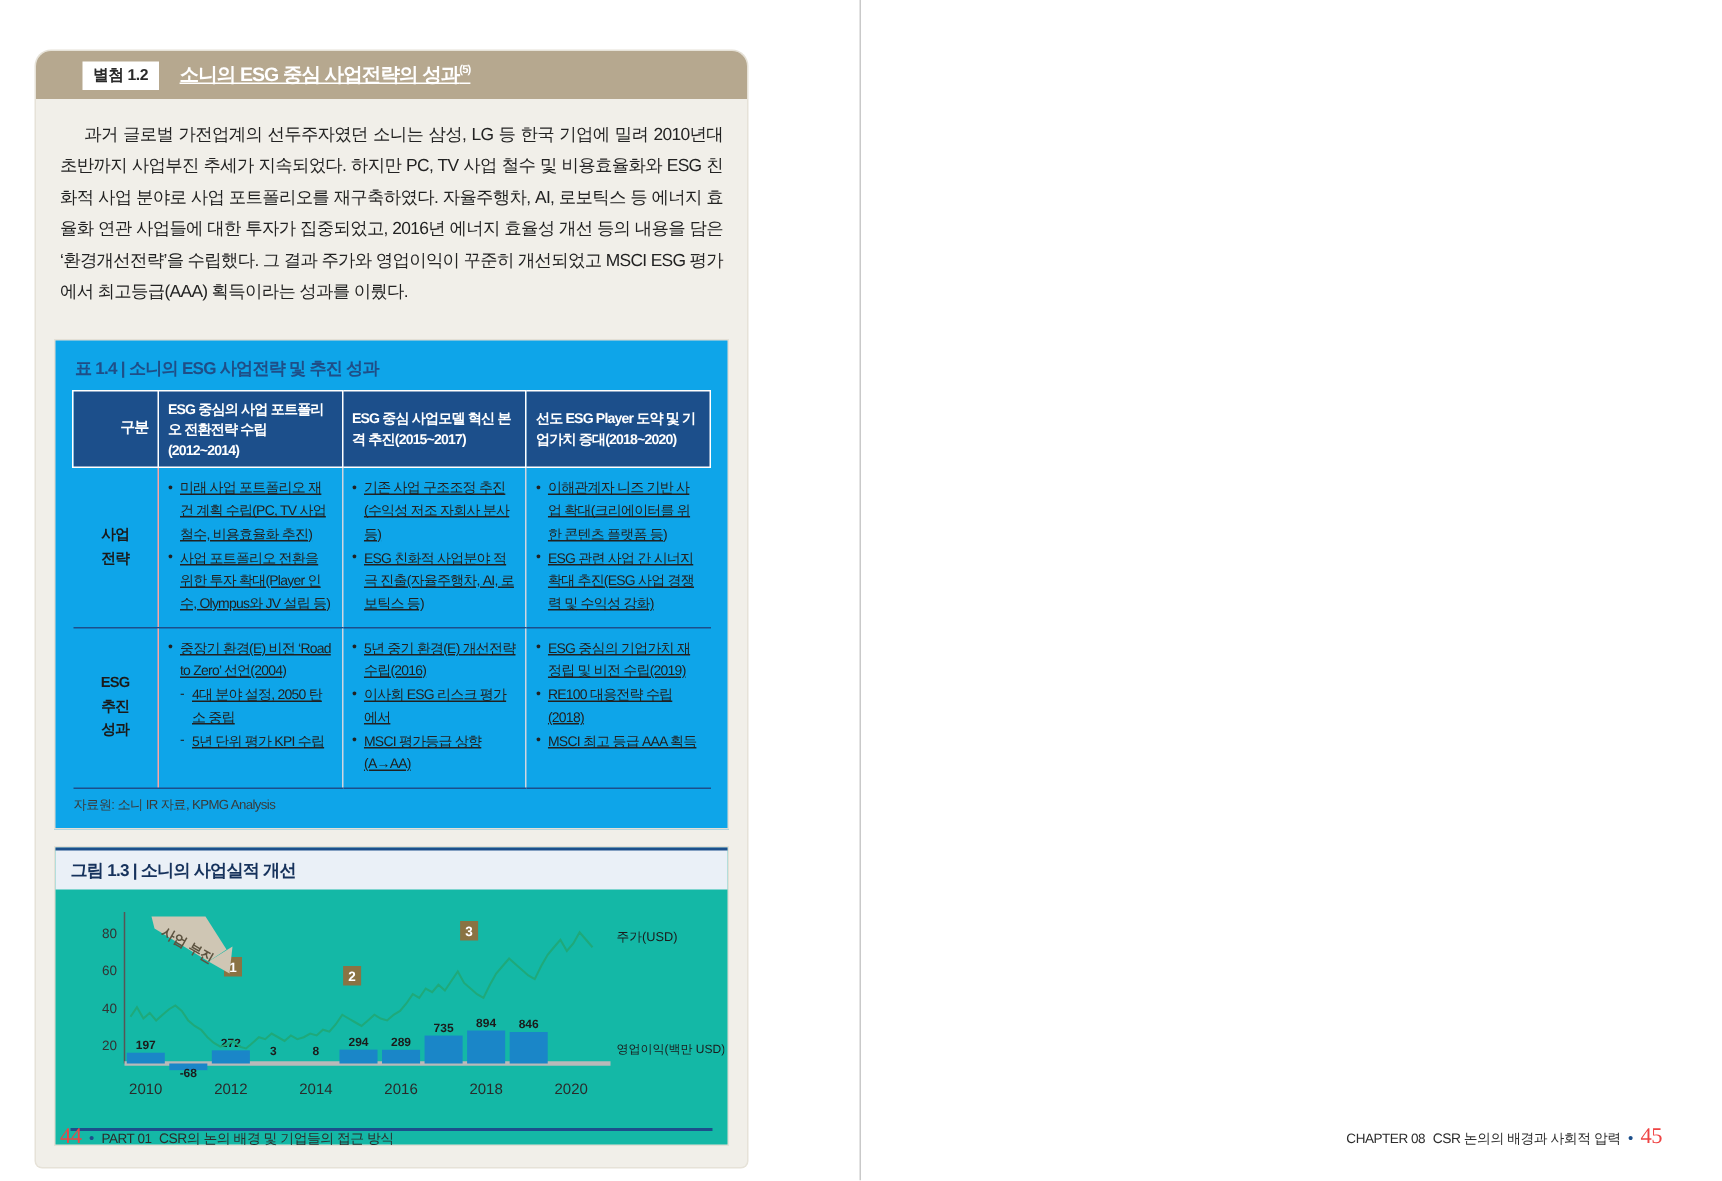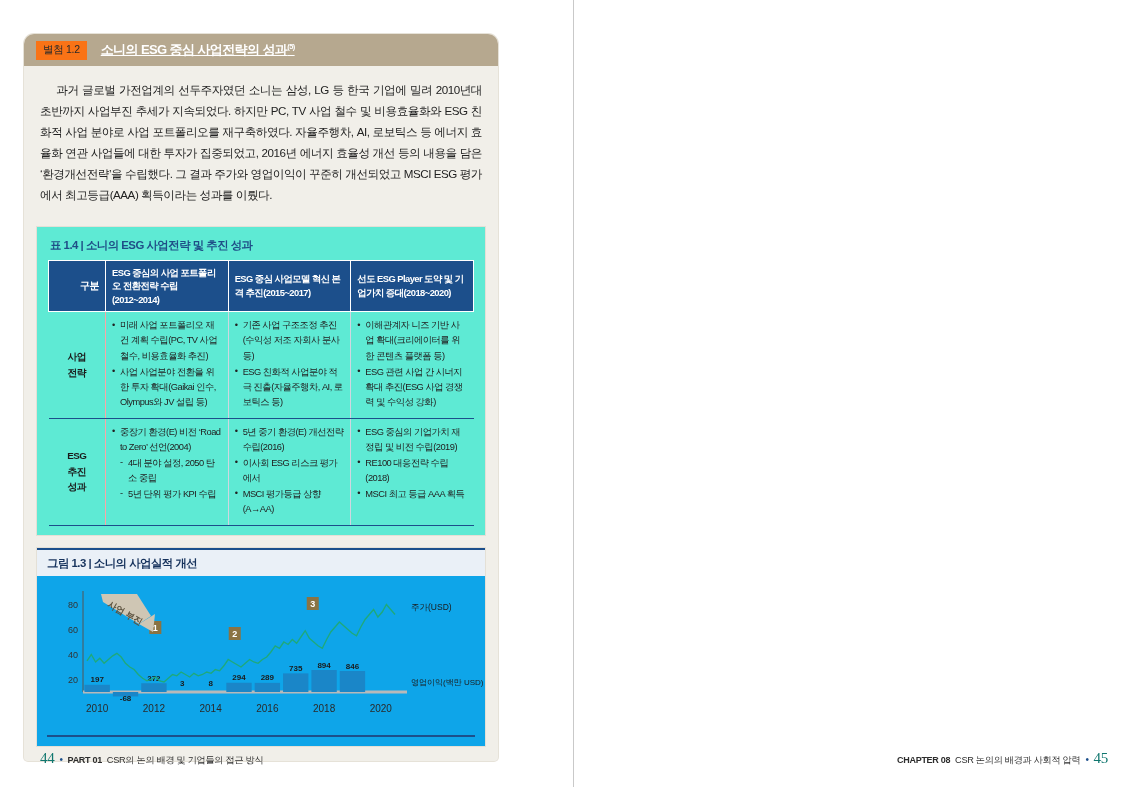--- a/index.html
+++ b/index.html
@@ -26,43 +26,44 @@
     box-shadow:0 0 0 1px #e6e2d8;
   }
   .box-head{
     background:#b6a88f;
     height:32px;
     display:flex;align-items:center;
     padding:0 12px;
     border-radius:8px 8px 0 0;
   }
   .box-tag{
-    background:#f97316;color:#2a2a2a;
-    font-size:10.5px;font-weight:normal;
+    background:#ffffff;color:#2a2a2a;
+    font-size:10.5px;font-weight:bold;
     padding:2.5px 7px;
     letter-spacing:-.3px;
     white-space:nowrap;
+    margin-left:19px;
   }
   .box-title{
     color:#ffffff;font-size:13px;font-weight:bold;
     margin-left:14px;letter-spacing:-.6px;white-space:nowrap;text-decoration:underline;
   }
   .box-title sup{font-size:7.5px;vertical-align:super;font-weight:bold;}
   .box-body{padding:13px 16px 8px 16px;}
   .box-para{
     font-size:11.6px;line-height:1.82;
     text-align:justify;text-justify:inter-character;
     letter-spacing:-.45px;color:#222;
     text-indent:1.4em;
     margin:0;
   }
 
   
   .card{
-    background:#5eead4;
+    background:#0ea5e9;
     margin:12px 12px 0 12px;
     padding:11px 11px 9px 11px;
     border:1px solid #e4e0d6;
   }
   .card-title{
     font-size:11.4px;font-weight:bold;color:#1f4e87;
     letter-spacing:-.5px;margin:0 0 7px 2px;
   }
   .card-title .num{color:#1f4e87;}
   table.tbl{border-collapse:collapse;width:100%;table-layout:fixed;}
@@ -81,55 +82,55 @@
     border-right:1px solid #cfd6e0;
     color:#212121;
   }
   table.tbl td:last-child{border-right:none;}
   table.tbl td.cat{
     text-align:center;font-weight:bold;color:#1a1a1a;
     vertical-align:middle;border-right:1px solid #fca5a5;
     font-size:9.8px;line-height:1.6;
   }
   ul.bl{margin:0;padding:0;list-style:none;}
-  ul.bl li{position:relative;padding-left:8px;margin-bottom:1px;}
+  ul.bl li{position:relative;padding-left:8px;margin-bottom:1px;text-decoration:underline;}
   ul.bl li:before{content:"•";position:absolute;left:0;top:-.5px;}
   ul.bl li.sub{padding-left:16px;}
   ul.bl li.sub:before{content:"-";left:8px;}
   .src{
     font-size:8.8px;color:#3a3a3a;letter-spacing:-.4px;
     margin-top:5px;margin-left:1px;
   }
 
   
   .chartcard{
-    background:#0ea5e9;margin:11px 12px 14px 12px;
+    background:#14b8a6;margin:11px 12px 14px 12px;
     border:1px solid #e4e0d6;padding:0 0 9px 0;
   }
   .chart-head{
     background:#eaf0f7;
     border-top:2px solid #1c4f8b;
     padding:6px 10px 5px 10px;
     font-size:11.4px;font-weight:bold;color:#16325c;letter-spacing:-.5px;
   }
   .chart-area{position:relative;height:148px;margin:4px 6px 0 6px;}
   .chart-area svg{display:block;}
   .chart-foot{height:3px;border-bottom:2px solid #1c4f8b;margin:4px 10px 0 10px;}
 
   
   .footer{
     position:absolute;bottom:20px;
     font-size:9.2px;color:#2c2c2c;letter-spacing:-.3px;
     display:flex;align-items:baseline;gap:5px;
   }
   .footer-left{left:40px;}
   .footer-right{right:40px;}
-  .folio{font-size:15px;color:#0f766e;font-family:"Liberation Serif",serif;}
+  .folio{font-size:15px;color:#ef4444;font-family:"Liberation Serif",serif;}
   .fdot{color:#1c4f8b;font-size:10px;}
-  .fpart{font-weight:bold;font-size:9px;}
+  .fpart{font-weight:normal;font-size:9px;}
   .ftext{font-size:9.2px;}
 </style>
 </head>
 <body>
 
 <div class="spread">
 
   <div class="page page-left">
 
     <div class="boxwrap">
@@ -157,21 +158,21 @@
                 <th>ESG 중심 사업모델 혁신 본격 추진(2015~2017)</th>
                 <th>선도 ESG Player 도약 및 기업가치 증대(2018~2020)</th>
               </tr>
             </thead>
             <tbody id="tbl-body">
                 <tr>
                   <td class="cat">사업<br>전략</td>
                   <td>
                     <ul class="bl">
                       <li>미래 사업 포트폴리오 재건 계획 수립(PC, TV 사업 철수, 비용효율화 추진)</li>
-                      <li>사업 사업분야 전환을 위한 투자 확대(Gaikai 인수, Olympus와 JV 설립 등)</li>
+                      <li>사업 포트폴리오 전환을 위한 투자 확대(Player 인수, Olympus와 JV 설립 등)</li>
                     </ul>
                   </td>
                   <td>
                     <ul class="bl">
                       <li>기존 사업 구조조정 추진(수익성 저조 자회사 분사 등)</li>
                       <li>ESG 친화적 사업분야 적극 진출(자율주행차, AI, 로보틱스 등)</li>
                     </ul>
                   </td>
                   <td>
                     <ul class="bl">
@@ -199,20 +200,21 @@
                   <td>
                     <ul class="bl">
                       <li>ESG 중심의 기업가치 재정립 및 비전 수립(2019)</li>
                       <li>RE100 대응전략 수립(2018)</li>
                       <li>MSCI 최고 등급 AAA 획득</li>
                     </ul>
                   </td>
                 </tr>
               </tbody>
           </table>
+          <div class="src">자료원: 소니 IR 자료, KPMG Analysis</div>
         </div>
 
         <div class="chartcard">
           <div class="chart-head">
             <span>그림 1.3 |</span>
             <span>소니의 사업실적 개선</span>
           </div>
           <div class="chart-area">
             <svg id="chart-svg" width="440" height="148" viewBox="0 0 440 148">
                 <text x="35" y="103" text-anchor="end" font-size="9" font-family="&quot;Liberation Sans&quot;,sans-serif" fill="#333">20</text>

